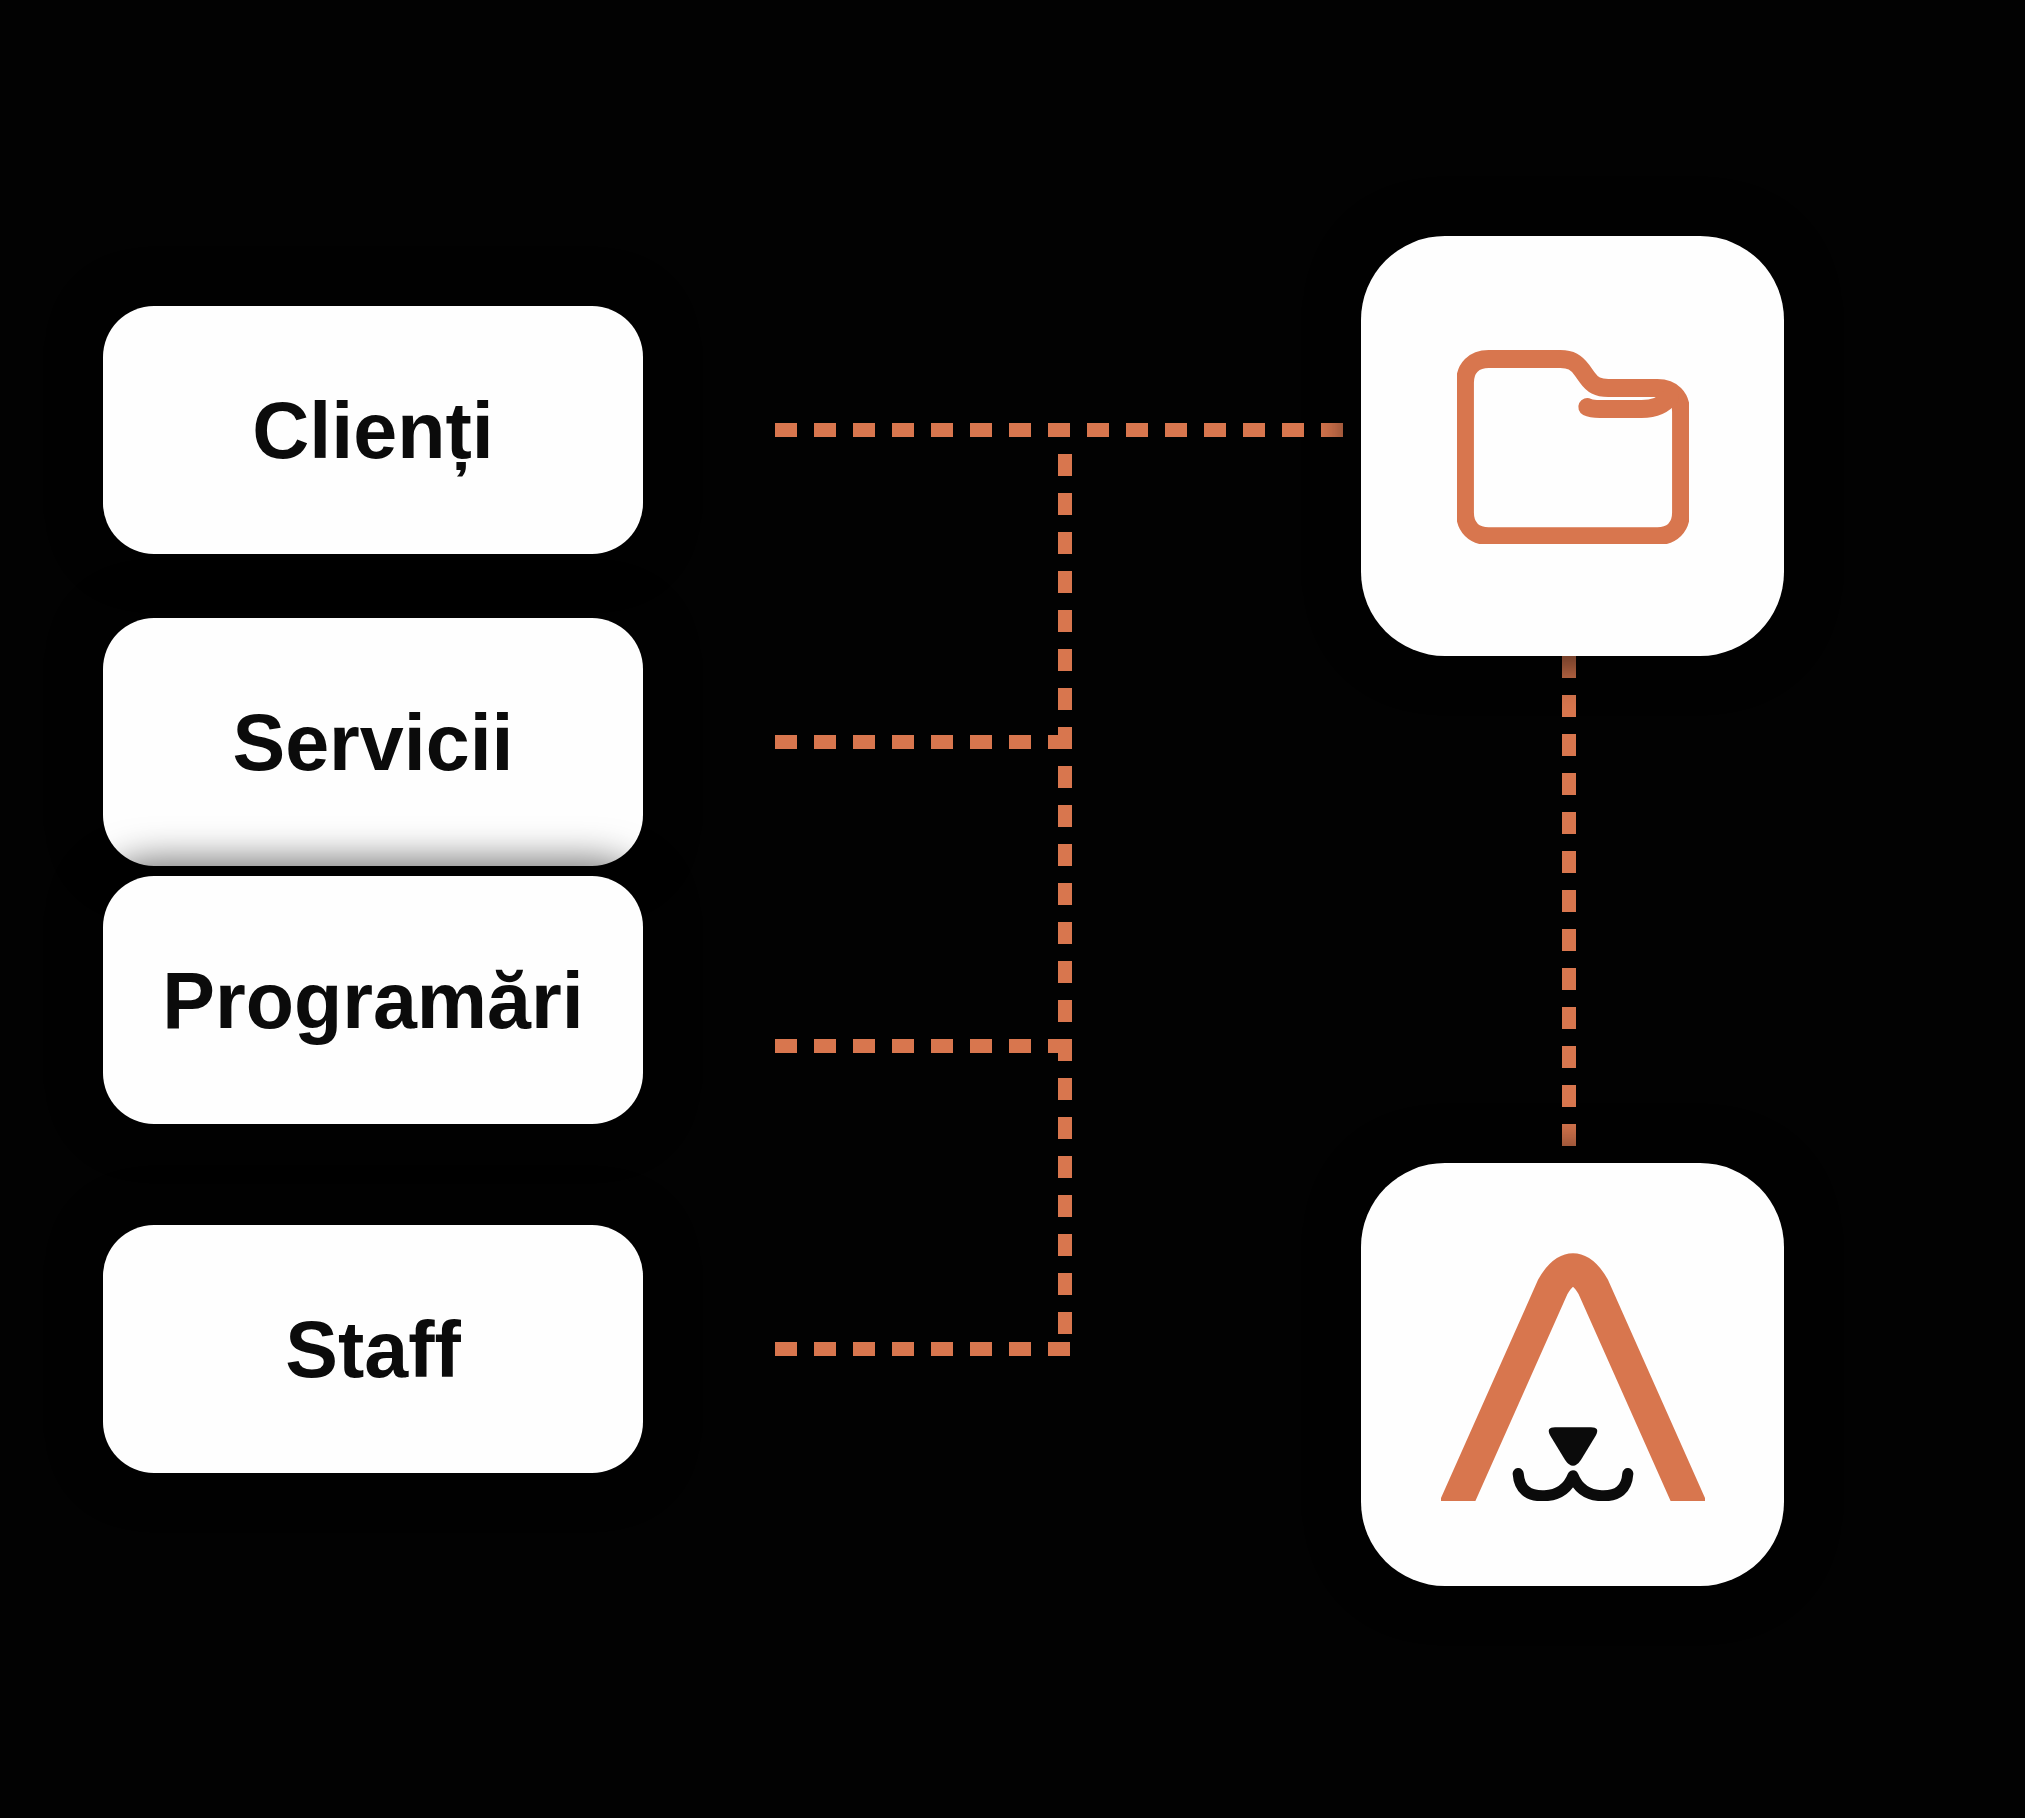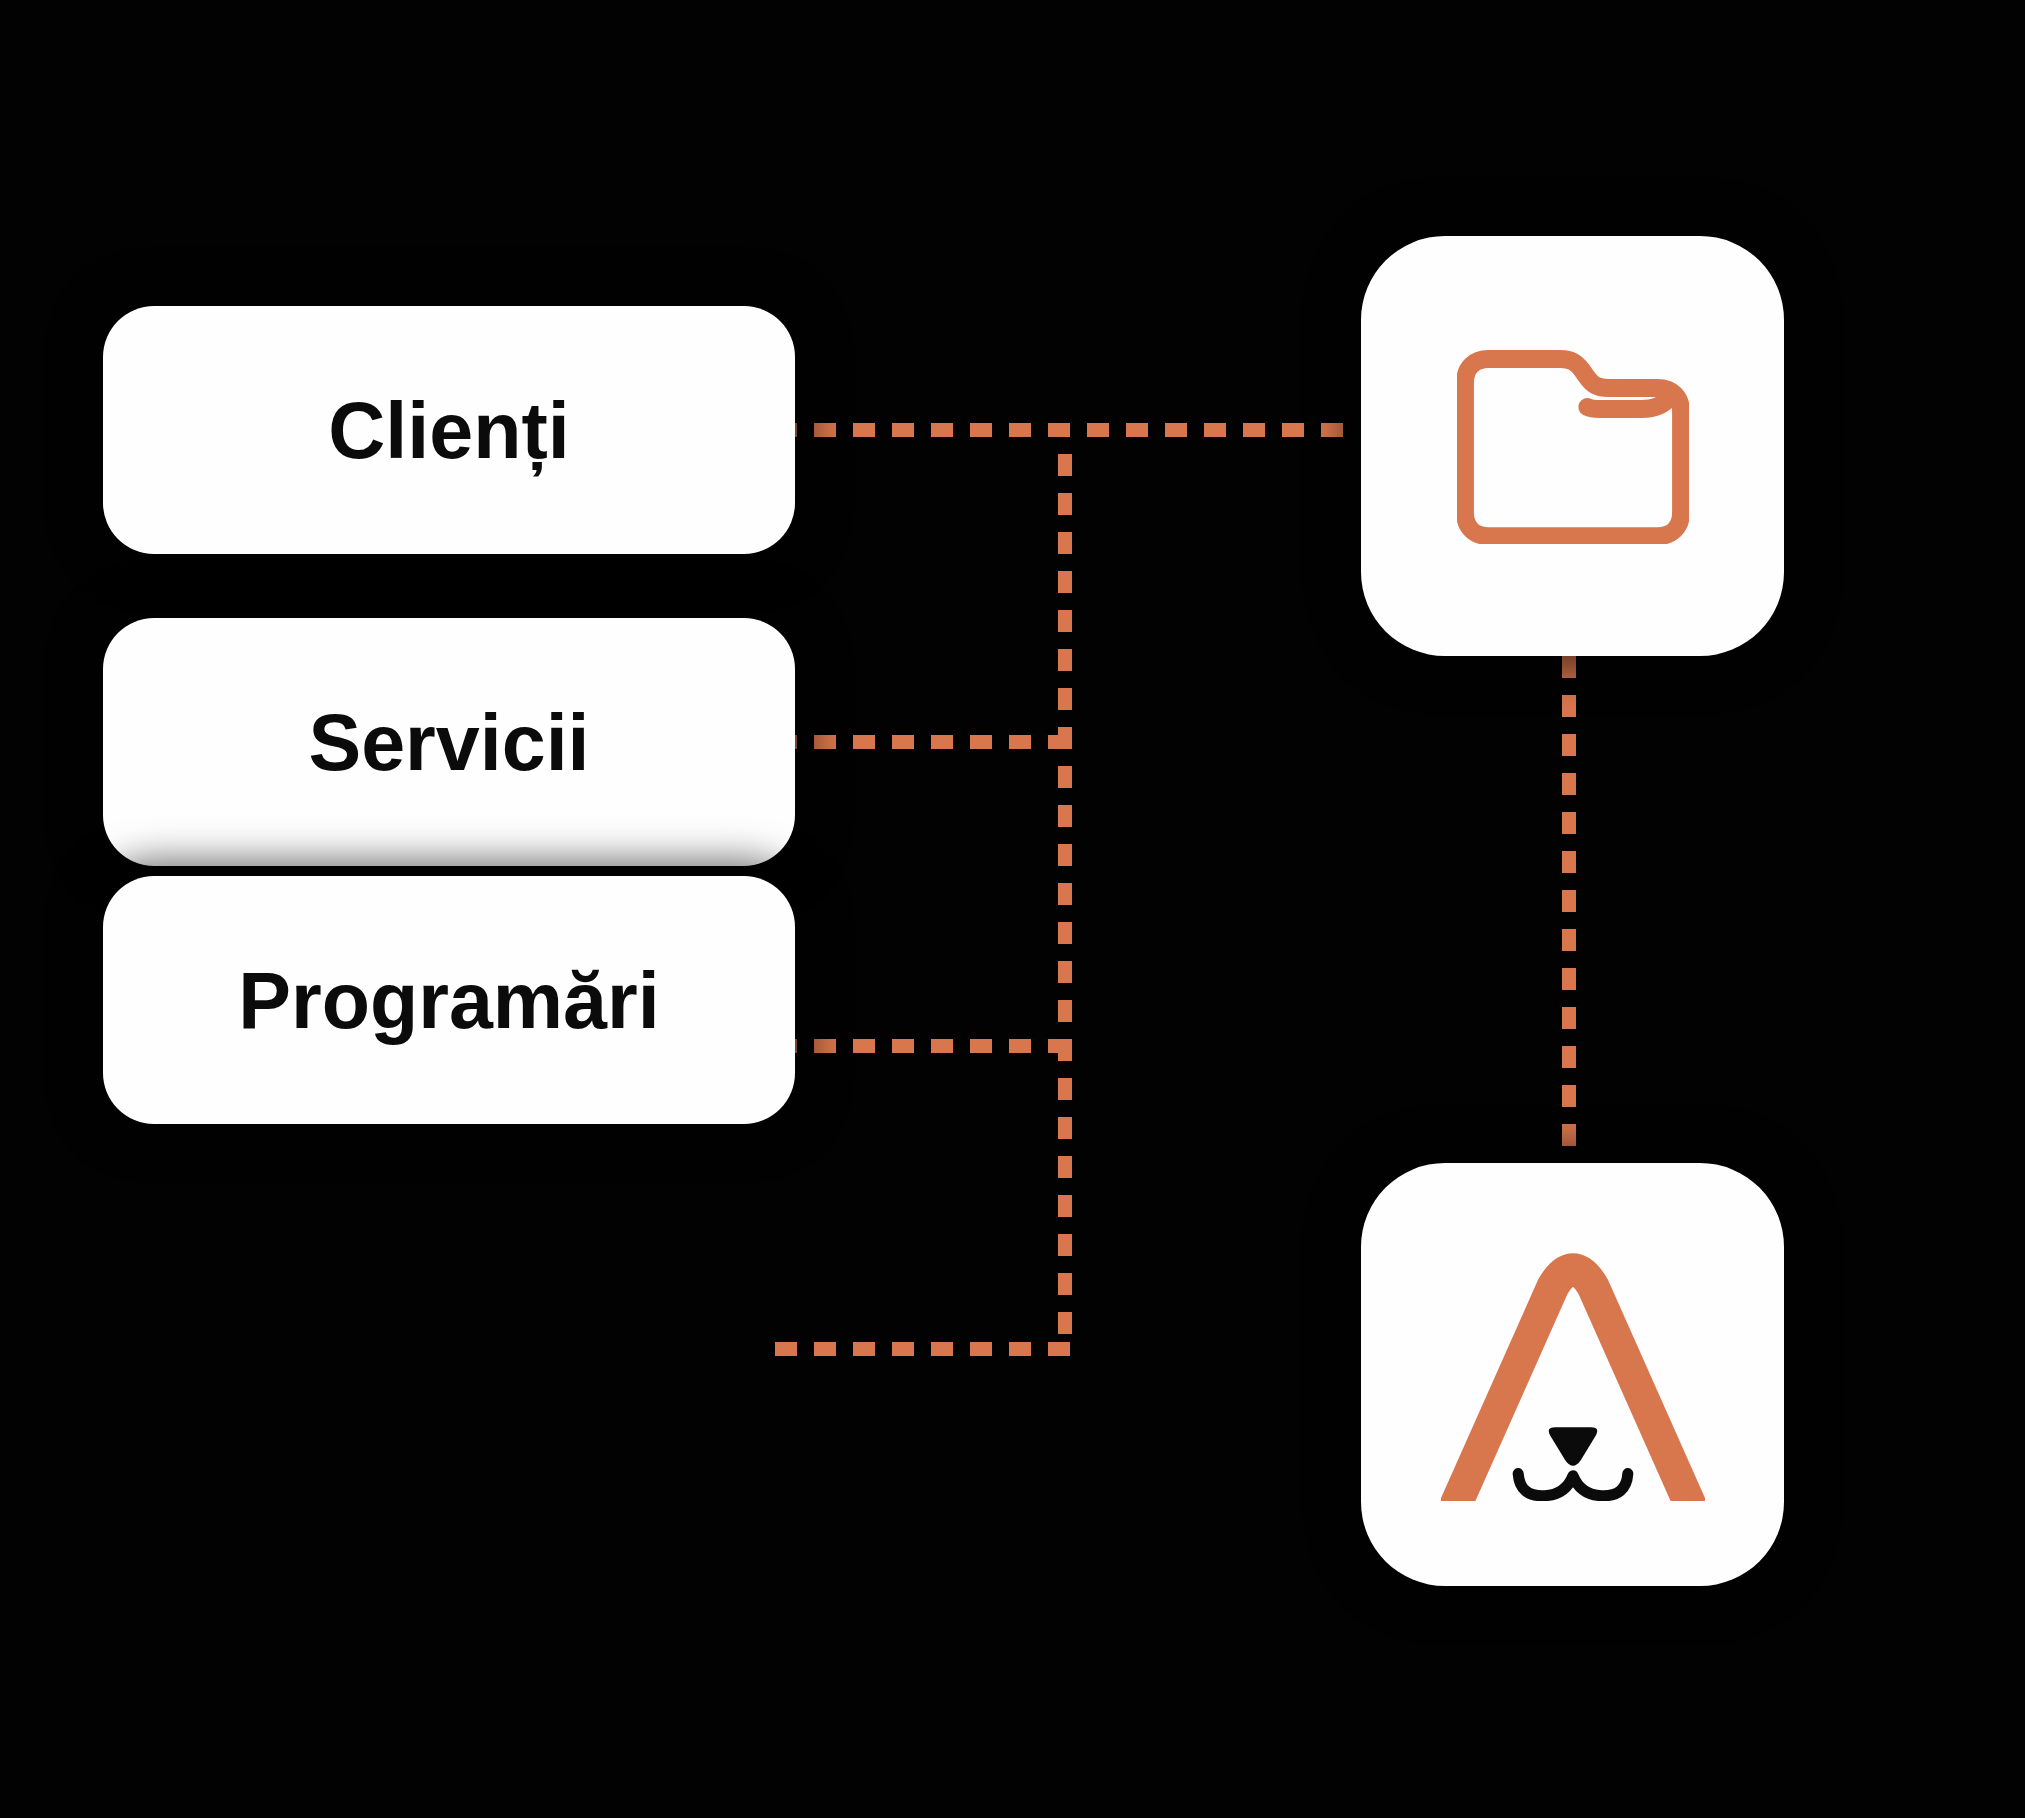--- a/index.html
+++ b/index.html
@@ -16,21 +16,21 @@
   .dv{width:14.2px;background:repeating-linear-gradient(180deg,var(--accent) 0 21.6px,transparent 21.6px 39px);}
   .dv.gap-start{background:repeating-linear-gradient(180deg,transparent 0 17.4px,var(--accent) 17.4px 39px);}
   #line-clienti{left:775px;top:423px;width:585px;}
   #line-servicii{left:775px;top:735px;width:297px;}
   #line-programari{left:775px;top:1039px;width:297px;}
   #line-staff{left:775px;top:1342px;width:297px;}
   #trunk{left:1058px;top:437px;height:904px;}
   #connector-folder-pet{left:1562px;top:656px;height:507px;}
   
   .entity{
-    position:absolute;left:103px;width:692px;height:248px;z-index:2;
+    position:absolute;left:103px;width:540px;height:248px;z-index:2;
     background:var(--node-bg,#fff);border-radius:51px;
     display:flex;align-items:center;justify-content:center;
     box-shadow:0 0 37px 16px rgba(0,0,0,0.55);
   }
   .entity .lbl{
     font-size:79px;font-weight:700;line-height:1;
     color:var(--label-text,#0b0b0b);letter-spacing:0;
   }
   #entity-clienti{top:306px;}
   #entity-servicii{top:618px;text-align:center;}
@@ -64,20 +64,23 @@
 
   <div class="entity" id="entity-clienti">
     <span class="lbl">Clienți</span>
   </div>
   <div class="entity" id="entity-servicii">
     <span class="lbl">Servicii</span>
   </div>
   <div class="entity" id="entity-programari">
     <span class="lbl">Programări</span>
   </div>
+  <div class="entity" id="entity-staff">
+    <span class="lbl">Staff</span>
+  </div>
 
   <div class="icon-node" id="node-folder">
     <svg width="232" height="195" viewBox="0 0 440 370">
       <path class="folder-stroke" d="M 60 19
            H 196
            C 216 19 226 25 237 40
            L 247 54
            C 257 68 267 74 287 74
            H 380
            C 408 74 425 91 425 119

